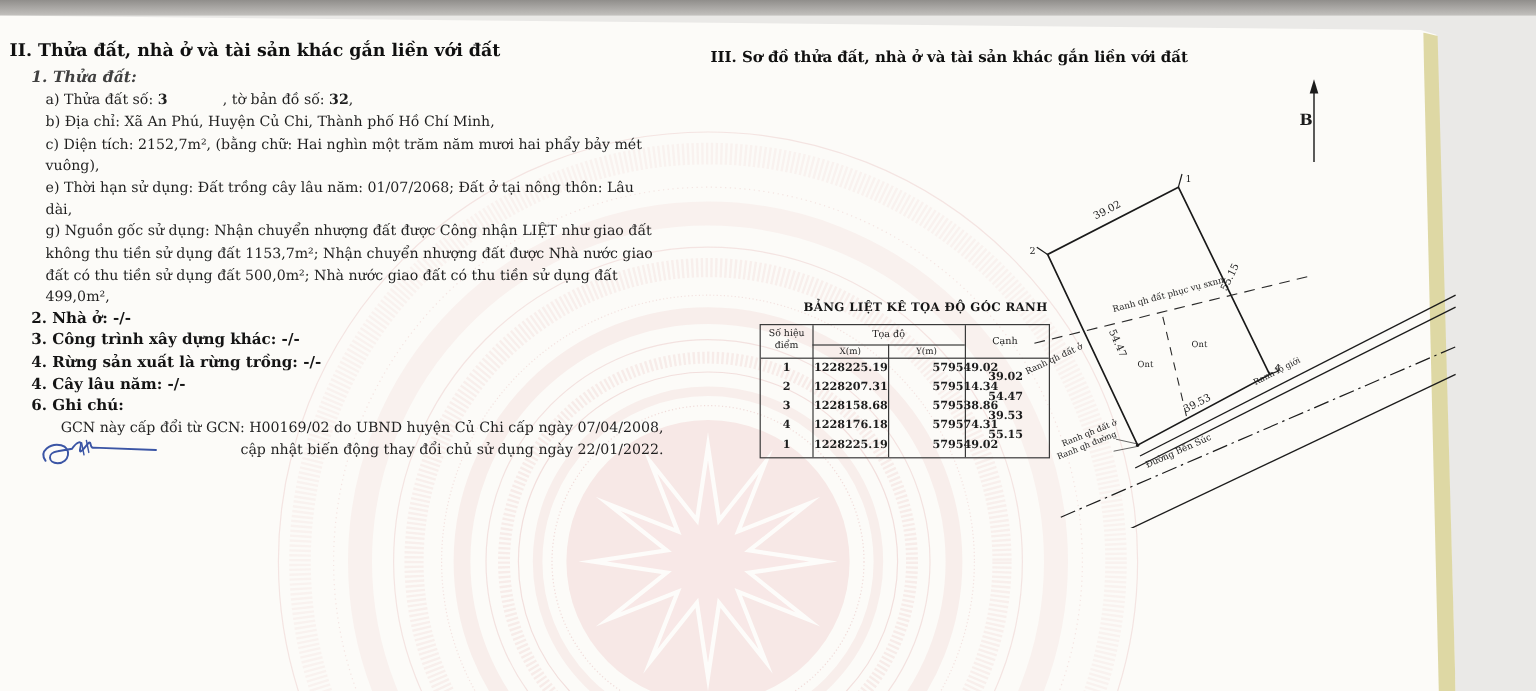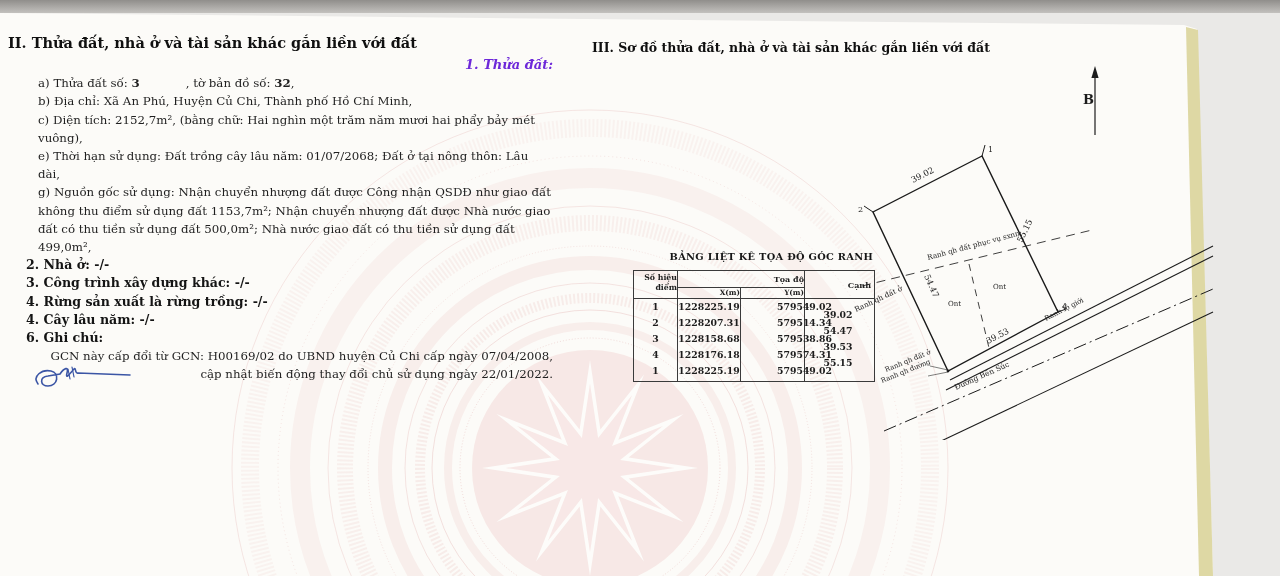--- a/index.html
+++ b/index.html
@@ -14,21 +14,21 @@
   .top-strip{left:0;top:0;width:100%;height:13px;background:linear-gradient(#908e8b,#c3c1be);}
   .page{inset:0;background:#fcfbf8;
         clip-path:polygon(0 13px,1184px 25px,1197px 29px,1213px 576px,0 576px);}
   .page-edge{inset:0;background:#ded8a4;
         clip-path:polygon(1186px 27px,1198px 30px,1213px 576px,1199px 576px);}
   .watermark{left:0;top:0;width:1213px;height:576px;pointer-events:none;}
   
   .sec2-heading{left:8px;top:34px;font-size:14.5px;font-weight:bold;color:#101010;white-space:nowrap;}
   .sec2-body{left:8px;top:56px;width:545px;color:#1f1f1f;}
   .sec2-body p{margin:0;font-size:11.8px;line-height:18.2px;}
-  p.sub-head{margin-left:18px;font-weight:bold;font-style:italic;font-size:13px;color:#6d28d9;text-align:right;}
+  p.sub-head{margin-left:18px;font-weight:bold;font-style:italic;font-size:13px;color:#404040;}
   p.ln{margin-left:30px;}
   p.item{margin-left:18px;font-weight:bold;font-size:12.6px;color:#141414;}
   p.note{margin-left:30px;text-align:right;}
   .blank-gap{display:inline-block;width:46px;}
   b{font-weight:bold;}
   .sig{left:24px;top:362px;width:112px;height:36px;}
   
   .sec3-heading{left:592px;top:40px;width:380px;text-align:center;font-size:12.5px;
                 font-weight:bold;color:#101010;white-space:nowrap;}
   .diagram{left:840px;top:40px;width:400px;height:400px;}
@@ -36,21 +36,21 @@
   
   .tbl-title{left:633px;top:251px;width:240px;text-align:right;font-size:9.8px;
              font-weight:bold;letter-spacing:.3px;color:#161616;white-space:nowrap;}
   .tbl{left:633px;top:270px;width:240px;height:110px;border:1.5px solid #3a3a3a;color:#1d1d1d;}
   .tbl .gl{position:absolute;background:#3a3a3a;}
   .v1{left:43px;top:0;bottom:0;width:1px;}
   .v2{left:106px;top:16px;bottom:0;width:1px;}
   .v3{left:170px;top:0;bottom:0;width:1px;}
   .hA{left:43px;width:127px;top:16px;height:1px;}
   .hB{left:0;right:0;top:27px;height:1px;}
-  .th{position:absolute;text-align:right;font-weight:bold;}
+  .th{position:absolute;text-align:center;font-weight:normal;}
   .t-point{left:0;top:2px;width:43px;font-size:7.8px;line-height:1.3;}
   .t-coord{left:43px;top:3px;width:127px;font-size:8px;}
   .t-x{left:43px;top:17px;width:63px;font-size:7.3px;}
   .t-y{left:106px;top:17px;width:64px;font-size:7.3px;}
   .t-canh{left:170px;top:9px;width:67px;font-size:8px;}
   .bc{position:absolute;top:27px;bottom:0;display:flex;flex-direction:column;}
   .bc-p{left:0;width:43px;} .bc-x{left:44px;width:62px;} .bc-y{left:107px;width:63px;margin-left:32px;}
   .bc-e{left:171px;width:66px;padding-top:8px;}
   .bc>div{height:16.2px;display:flex;align-items:center;justify-content:center;
           font-size:9.3px;font-weight:bold;}
@@ -85,21 +85,21 @@
 </svg>
 
 <div class="layer sec2-heading">II. Thửa đất, nhà ở và tài sản khác gắn liền với đất</div>
 
 <div class="layer sec2-body">
   <p class="sub-head">1. Thửa đất:</p>
   <p class="ln"><span>a) Thửa đất số: </span><b>3</b><span class="blank-gap"></span><span>, tờ bản đồ số: </span><b>32</b><span>,</span></p>
   <p class="ln">b) Địa chỉ: Xã An Phú, Huyện Củ Chi, Thành phố Hồ Chí Minh,</p>
   <p class="ln">c) Diện tích: 2152,7m², (bằng chữ: Hai nghìn một trăm năm mươi hai phẩy bảy mét vuông),</p>
   <p class="ln">e) Thời hạn sử dụng: Đất trồng cây lâu năm: 01/07/2068; Đất ở tại nông thôn: Lâu dài,</p>
-  <p class="ln">g) Nguồn gốc sử dụng: Nhận chuyển nhượng đất được Công nhận QSDĐ như giao đất không thu điểm sử dụng đất 1153,7m²; Nhận chuyển nhượng đất được Nhà nước giao đất có thu tiền sử dụng đất 500,0m²; Nhà nước giao đất có thu tiền sử dụng đất 499,0m²,</p>
+  <p class="ln">g) Nguồn gốc sử dụng: Nhận chuyển nhượng đất được Công nhận LIỆT như giao đất không thu tiền sử dụng đất 1153,7m²; Nhận chuyển nhượng đất được Nhà nước giao đất có thu tiền sử dụng đất 500,0m²; Nhà nước giao đất có thu tiền sử dụng đất 499,0m²,</p>
   <p class="item"><span>2. Nhà ở:</span> <span>-/-</span></p>
   <p class="item"><span>3. Công trình xây dựng khác:</span> <span>-/-</span></p>
   <p class="item"><span>4. Rừng sản xuất là rừng trồng:</span> <span>-/-</span></p>
   <p class="item"><span>4. Cây lâu năm:</span> <span>-/-</span></p>
   <p class="item">6. Ghi chú:</p>
   <p class="note">GCN này cấp đổi từ GCN: H00169/02 do UBND huyện Củ Chi cấp ngày 07/04/2008, cập nhật biến động thay đổi chủ sử dụng ngày 22/01/2022.</p>
 </div>
 
 <svg class="layer sig" viewBox="0 0 112 36">
   <path d="M14,22 C8,14 18,7 27,9 C36,11 34,24 24,24 C16,24 15,15 24,14 L36,12 C40,6 45,4 43,11 C41,19 47,10 50,7 C52,5 51,12 54,11 L106,13" fill="none" stroke="#3b55a5" stroke-width="1.6" stroke-linecap="round"></path>

